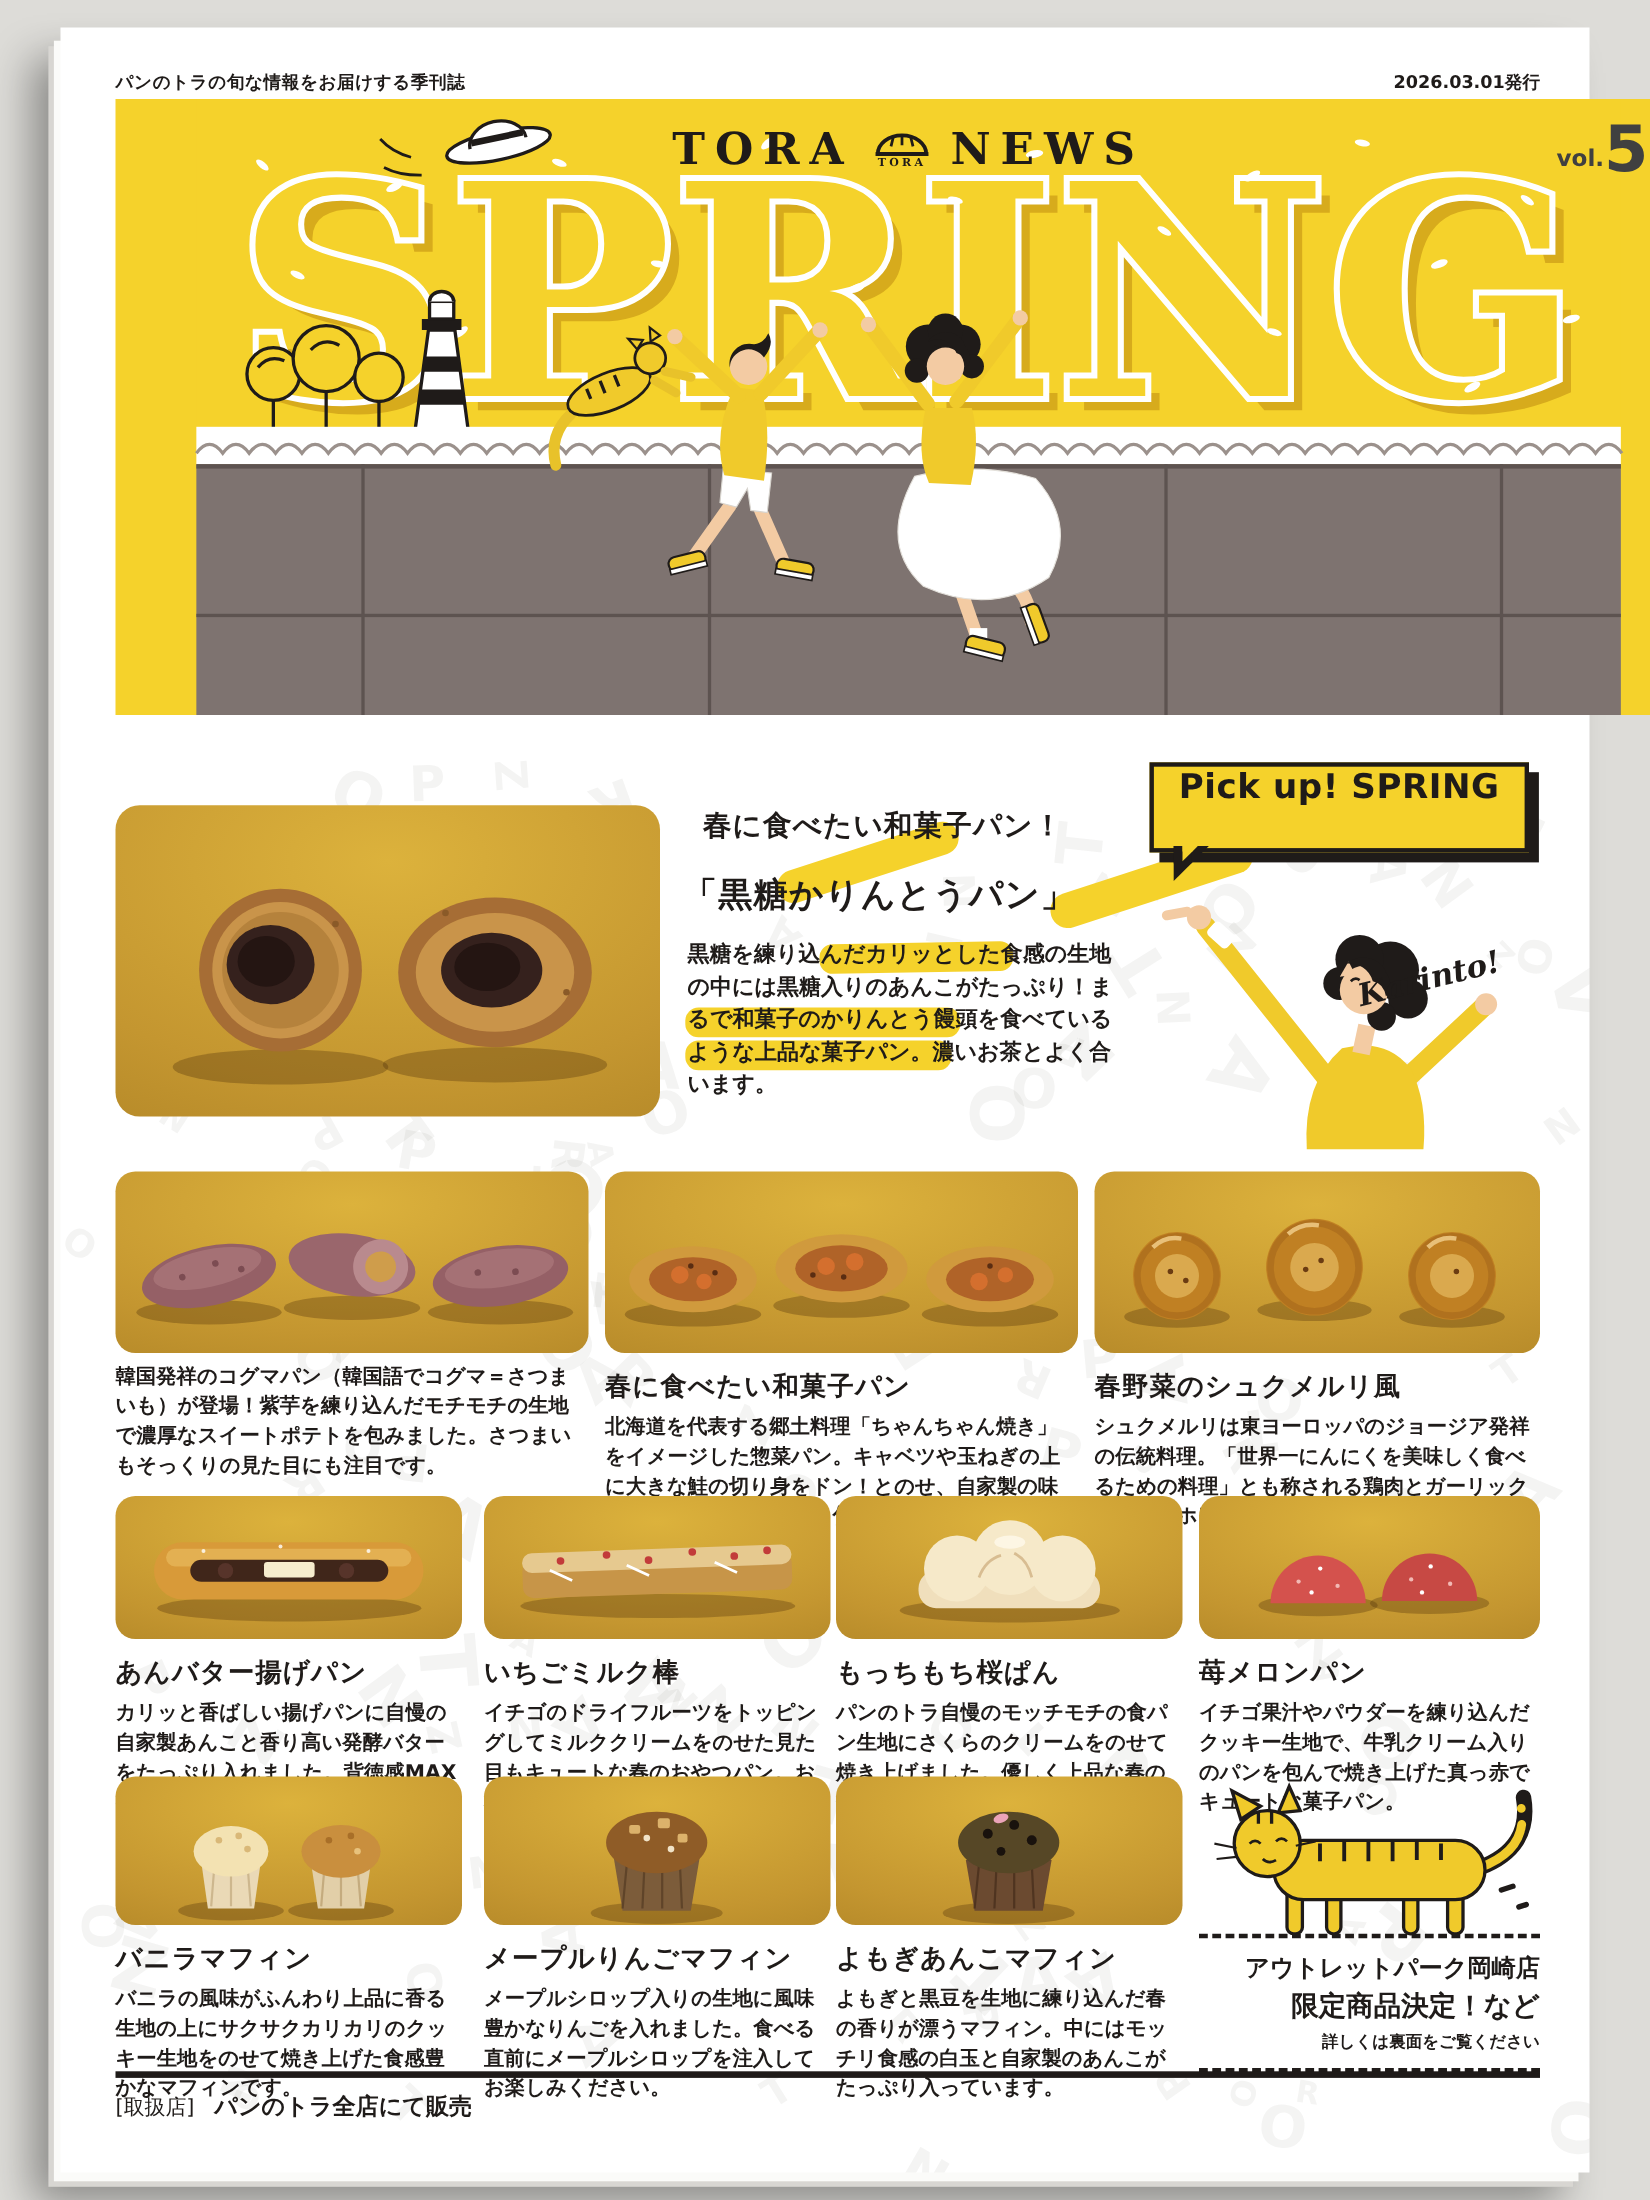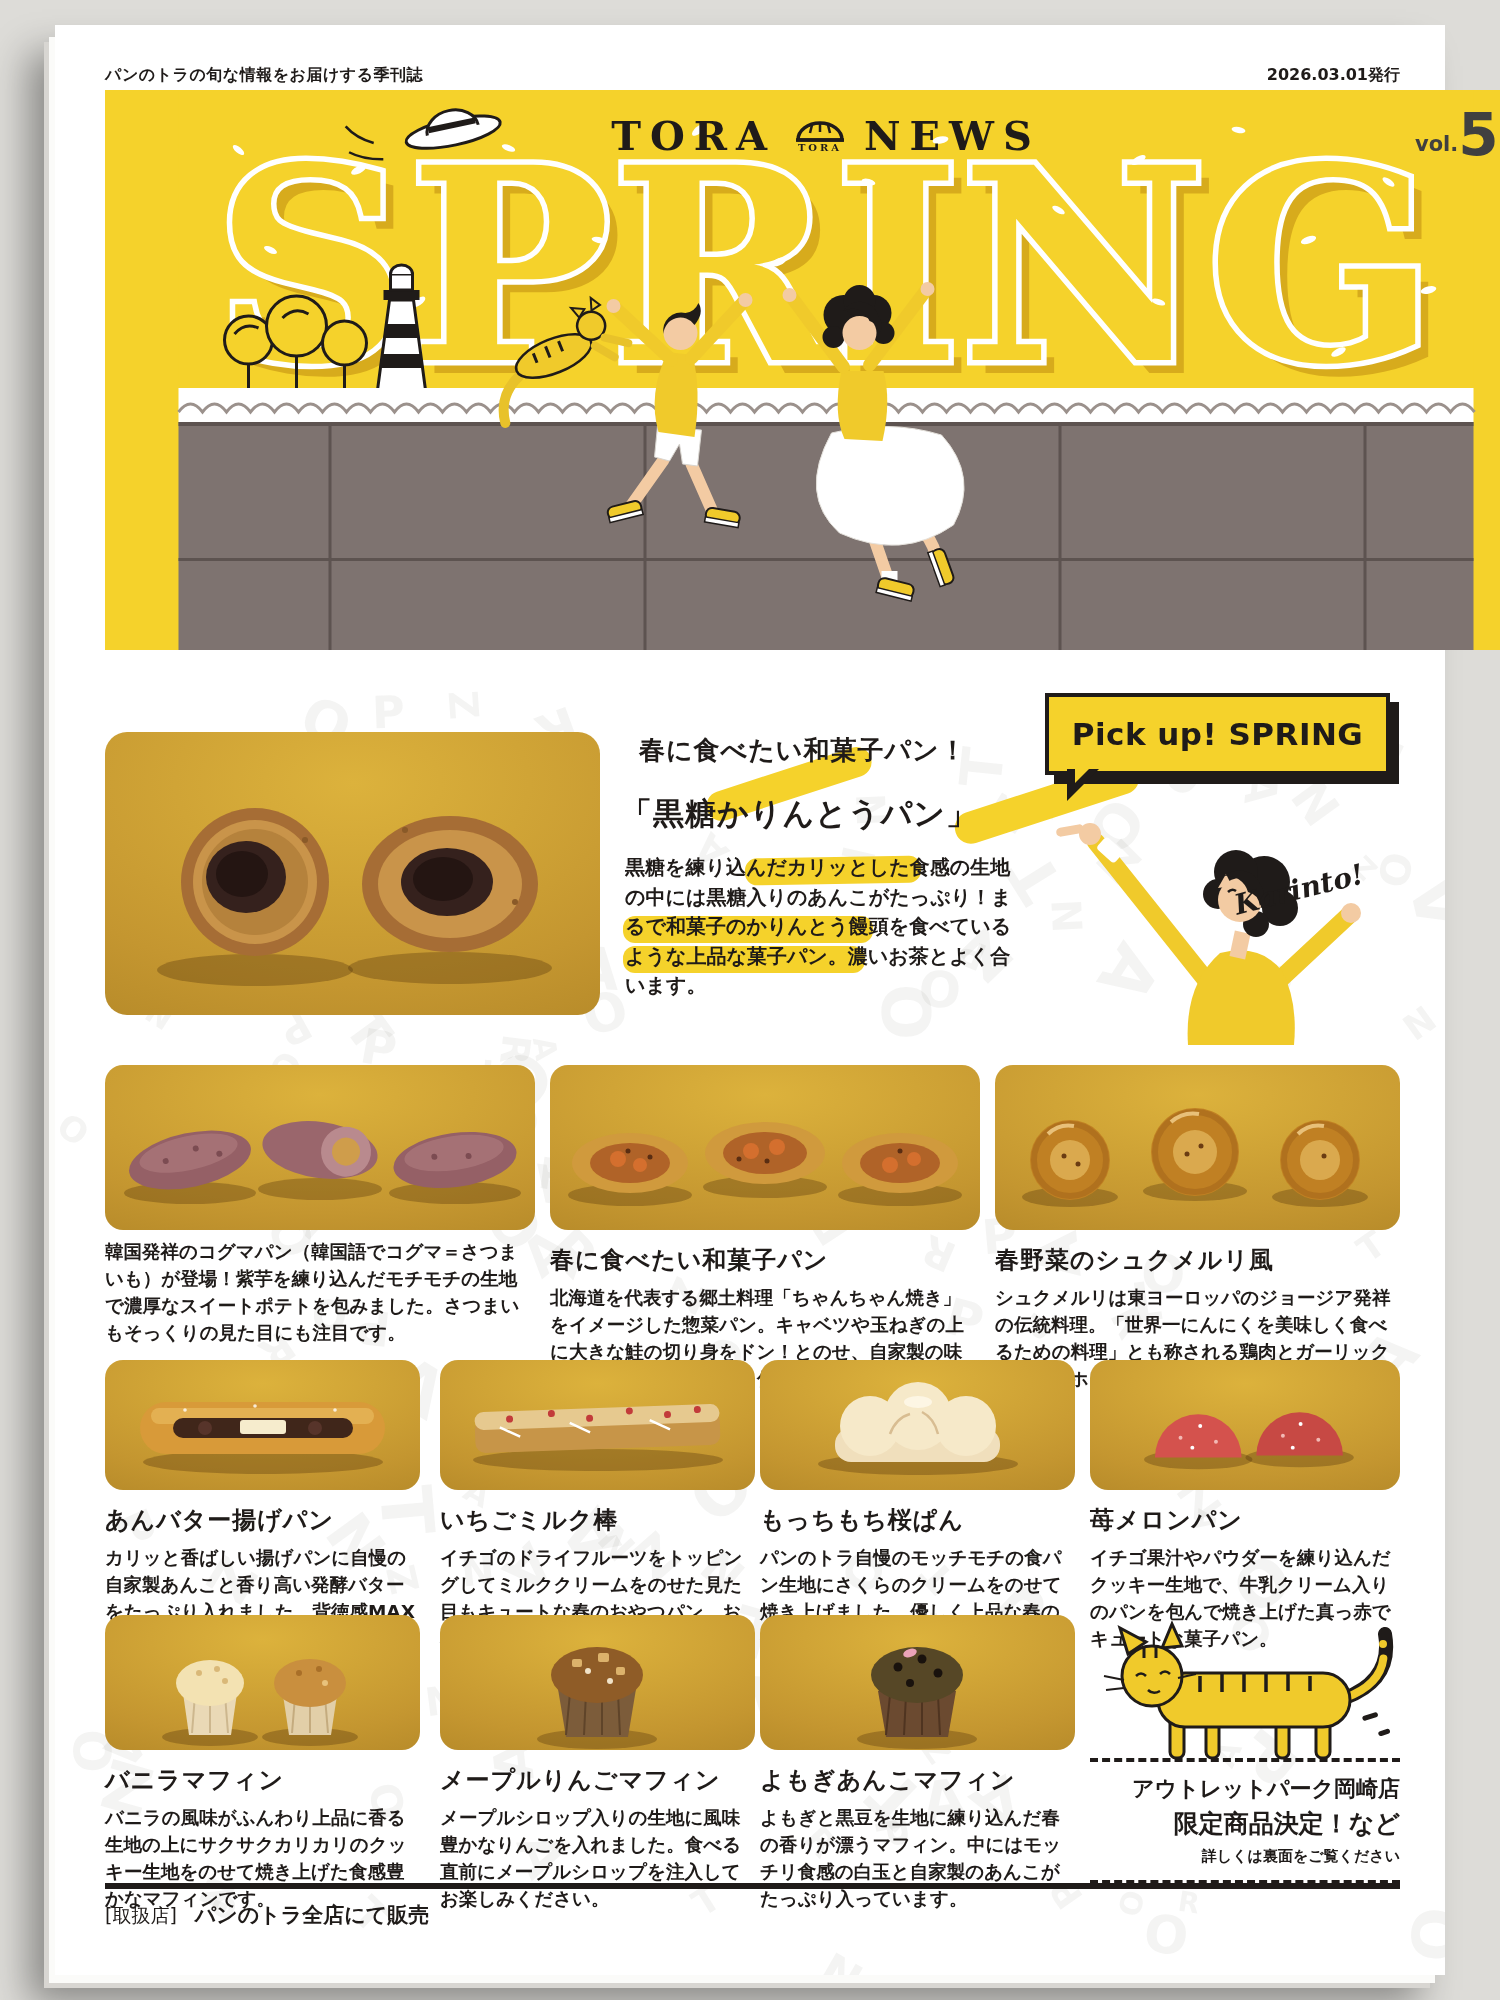--- a/index.html
+++ b/index.html
@@ -29,21 +29,21 @@
   .photo{position:absolute;border-radius:18px;overflow:hidden;
     background:radial-gradient(130% 130% at 50% 18%,#dcb23c 0%,#c49630 55%,#a87e22 100%);}
   .photo svg{position:absolute;inset:0;width:100%;height:100%;}
   .featphoto{left:50px;top:707px;width:495px;height:283px;border-radius:22px;}
   .kicker{position:absolute;left:570px;top:708px;font-size:26px;font-weight:800;letter-spacing:1px;margin-left:14px;}
   .ftitle{position:absolute;left:566px;top:768px;font-size:31px;font-weight:800;letter-spacing:1px;}
   .fbody{position:absolute;left:570px;top:828px;width:398px;font-size:20px;line-height:29.6px;font-weight:600;}
   .swoosh{position:absolute;background:#f5d22b;border-radius:18px;}
   .hl{position:absolute;background:#f5d22b;border-radius:12px;}
   .bubble{position:absolute;left:990px;top:668px;width:337px;height:74px;background:#f5d22b;border:4px solid #1f1b19;
-    box-shadow:9px 9px 0 0 #1f1b19;display:flex;align-items:center;justify-content:center;
+    box-shadow:9px 9px 0 0 #1f1b19;display:flex;align-items:flex-start;justify-content:center;
     font-size:31px;font-weight:800;letter-spacing:.5px;}
   .bubble::after{content:'';position:absolute;left:18px;bottom:-30px;width:0;height:0;
     border:16px solid transparent;border-top-color:#1f1b19;border-left-color:#1f1b19;}
   .bubble::before{content:'';position:absolute;left:26px;bottom:-12px;width:0;height:0;z-index:1;
     border:9px solid transparent;border-top-color:#f5d22b;border-left-color:#f5d22b;}
   .womanbox{position:absolute;left:995px;top:755px;width:345px;height:265px;}
   .karinto{position:absolute;left:1178px;top:848px;transform:rotate(-14deg);
     font-family:"DejaVu Serif","Liberation Serif",serif;font-style:italic;font-size:28px;font-weight:bold;}
   
   .cell{position:absolute;}

